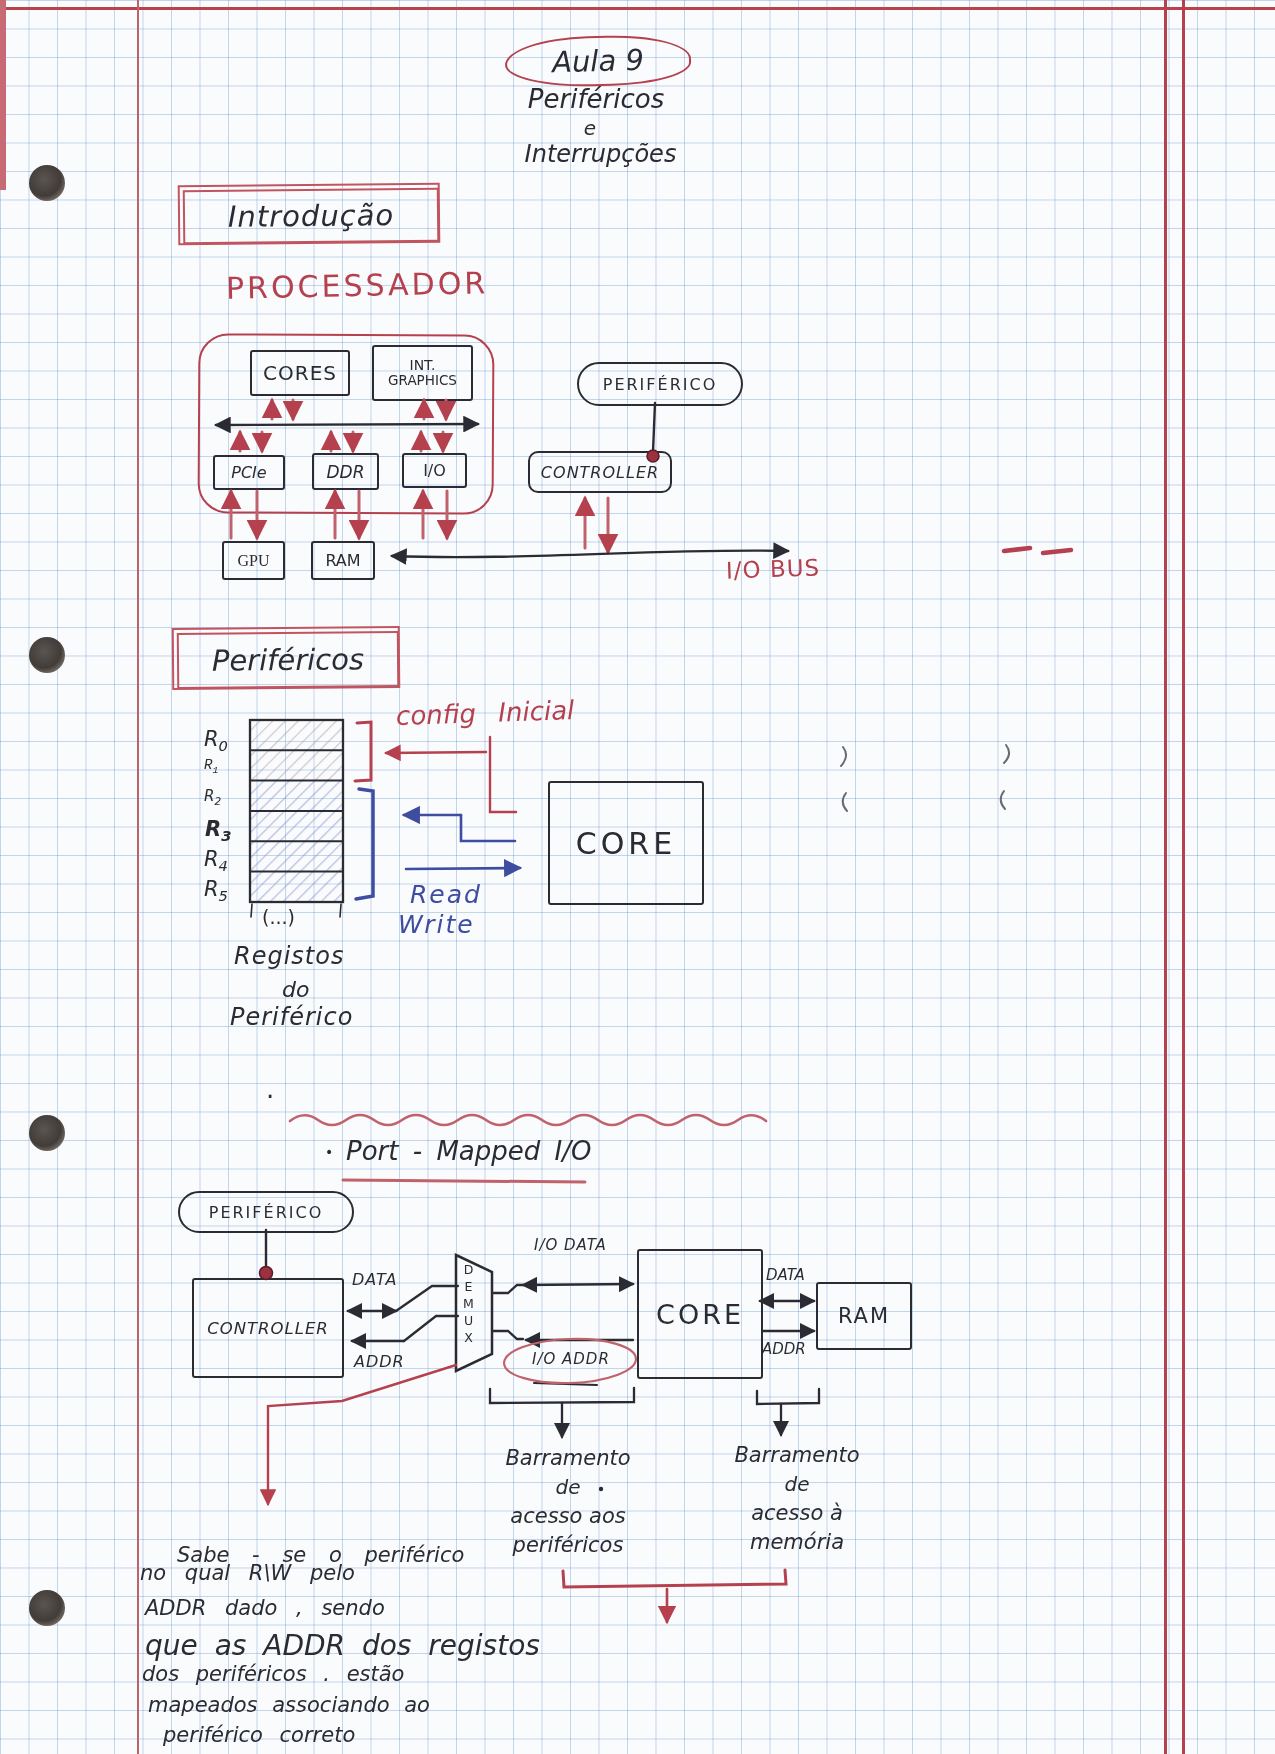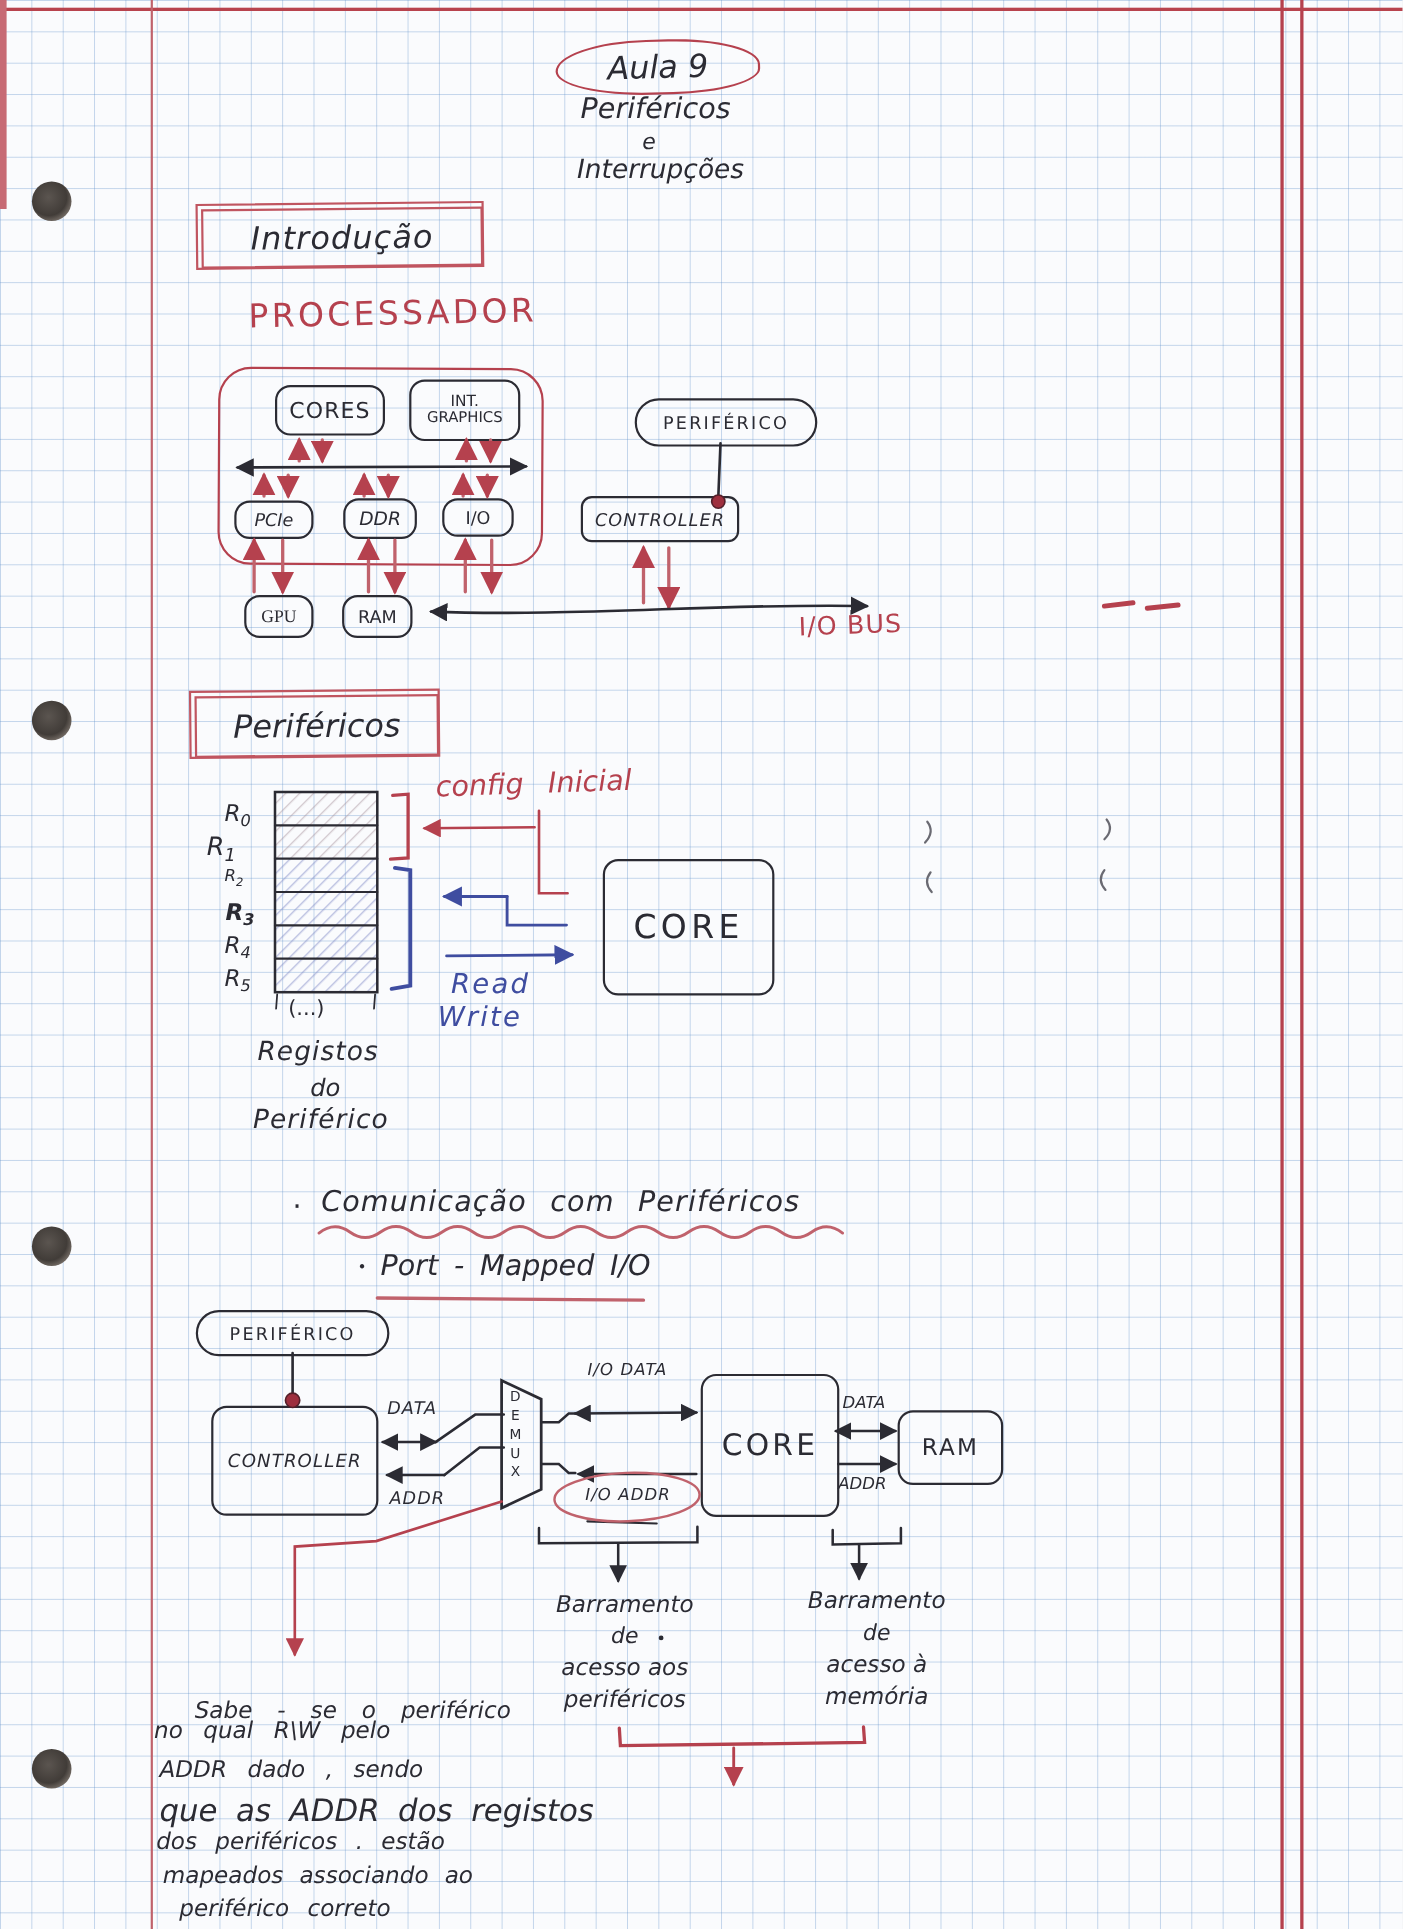--- a/index.html
+++ b/index.html
@@ -22,21 +22,21 @@
     font-family:"DejaVu Sans",sans-serif;
     color:var(--ink);
   }
   .abs{position:absolute;}
   .hw{font-family:"DejaVu Sans",sans-serif;color:var(--ink);white-space:nowrap;}
   .cur{font-style:italic;}
   .red{color:var(--red);}
   .blue{color:var(--blue);}
   .ctr{text-align:center;}
   .box{
-    position:absolute;border:2.3px solid var(--ink);border-radius:14px;
+    position:absolute;border:2.3px solid var(--ink);border-radius:3px;
     display:flex;align-items:center;justify-content:center;
     background:transparent;color:var(--ink);
   }
   .pill{border-radius:22px;}
   .redround{position:absolute;border:2.5px solid var(--red);background:transparent;}
   .dredbox{position:absolute;border:2px solid var(--red2);padding:3px;background:transparent;}
   .dredbox .inner{border:2px solid var(--red2);width:100%;height:100%;
     display:flex;align-items:center;justify-content:center;}
   .vline{position:absolute;top:0;bottom:0;}
   .hole{
@@ -110,40 +110,39 @@
   </div>
 
   <div class="dredbox" style="left:172px;top:627px;width:218px;height:52px;transform:rotate(-0.5deg);">
     <div class="inner">
         <span class="hw cur" style="font-size:29px;">Periféricos</span>
       </div>
   </div>
   <div class="abs hw cur red" style="left:396px;top:698px;font-size:26px;word-spacing:14px;transform:rotate(-2deg);">config Inicial</div>
 
   <div class="abs hw cur" style="left:204px;top:727px;font-size:21px;"><span>R</span><sub>0</sub></div>
-  <div class="abs hw cur" style="left:188px;top:757px;font-size:23px;"><span>R</span><sub>1</sub></div>
+  <div class="abs hw cur" style="left:204px;top:757px;font-size:14px;font-family:Liberation Mono, monospace;"><span>R</span><sub>1</sub></div>
   <div class="abs hw cur" style="left:204px;top:787px;font-size:15px;"><span>R</span><sub>2</sub></div>
   <div class="abs hw cur" style="left:205px;top:817px;font-size:21px;font-weight:bold;"><span>R</span><sub>3</sub></div>
   <div class="abs hw cur" style="left:204px;top:847px;font-size:21px;"><span>R</span><sub>4</sub></div>
   <div class="abs hw cur" style="left:204px;top:877px;font-size:21px;"><span>R</span><sub>5</sub></div>
 
   <div class="abs hw" style="left:262px;top:906px;font-size:19px;">(...)</div>
   <div class="abs hw cur blue" style="left:410px;top:880px;font-size:25px;letter-spacing:2px;">Read</div>
   <div class="abs hw cur blue" style="left:398px;top:910px;font-size:25px;letter-spacing:2px;">Write</div>
 
   <div class="box" style="left:548px;top:781px;width:152px;height:120px;border-width:2.6px;">
     <span class="hw" style="font-size:30px;letter-spacing:4px;">CORE</span>
   </div>
 
   <div class="abs hw cur" style="left:234px;top:942px;font-size:24px;letter-spacing:1px;">Registos</div>
   <div class="abs hw cur" style="left:282px;top:977px;font-size:22px;">do</div>
   <div class="abs hw cur" style="left:230px;top:1003px;font-size:24px;letter-spacing:1px;">Periférico</div>
 
   <div class="abs hw" style="left:266px;top:1082px;font-size:26px;">·</div>
-  <div class="abs hw cur" style="left:292px;top:1078px;font-size:26px;word-spacing:12px;letter-spacing:1px;">Comunicação com Periféricos</div>
   <div class="abs hw" style="left:325px;top:1144px;font-size:14px;">•</div>
   <div class="abs hw cur" style="left:346px;top:1136px;font-size:26px;word-spacing:6px;">Port - Mapped I/O</div>
 
   <div class="box pill" style="left:178px;top:1191px;width:172px;height:38px;border-width:2.6px;">
     <span class="hw" style="font-size:16px;letter-spacing:2px;">PERIFÉRICO</span>
   </div>
   <div class="box" style="left:192px;top:1278px;width:148px;height:96px;border-width:2.6px;">
     <span class="hw cur" style="font-size:16.5px;letter-spacing:1px;">CONTROLLER</span>
   </div>
   <div class="abs hw cur" style="left:352px;top:1270px;font-size:16px;letter-spacing:1px;">DATA</div>

